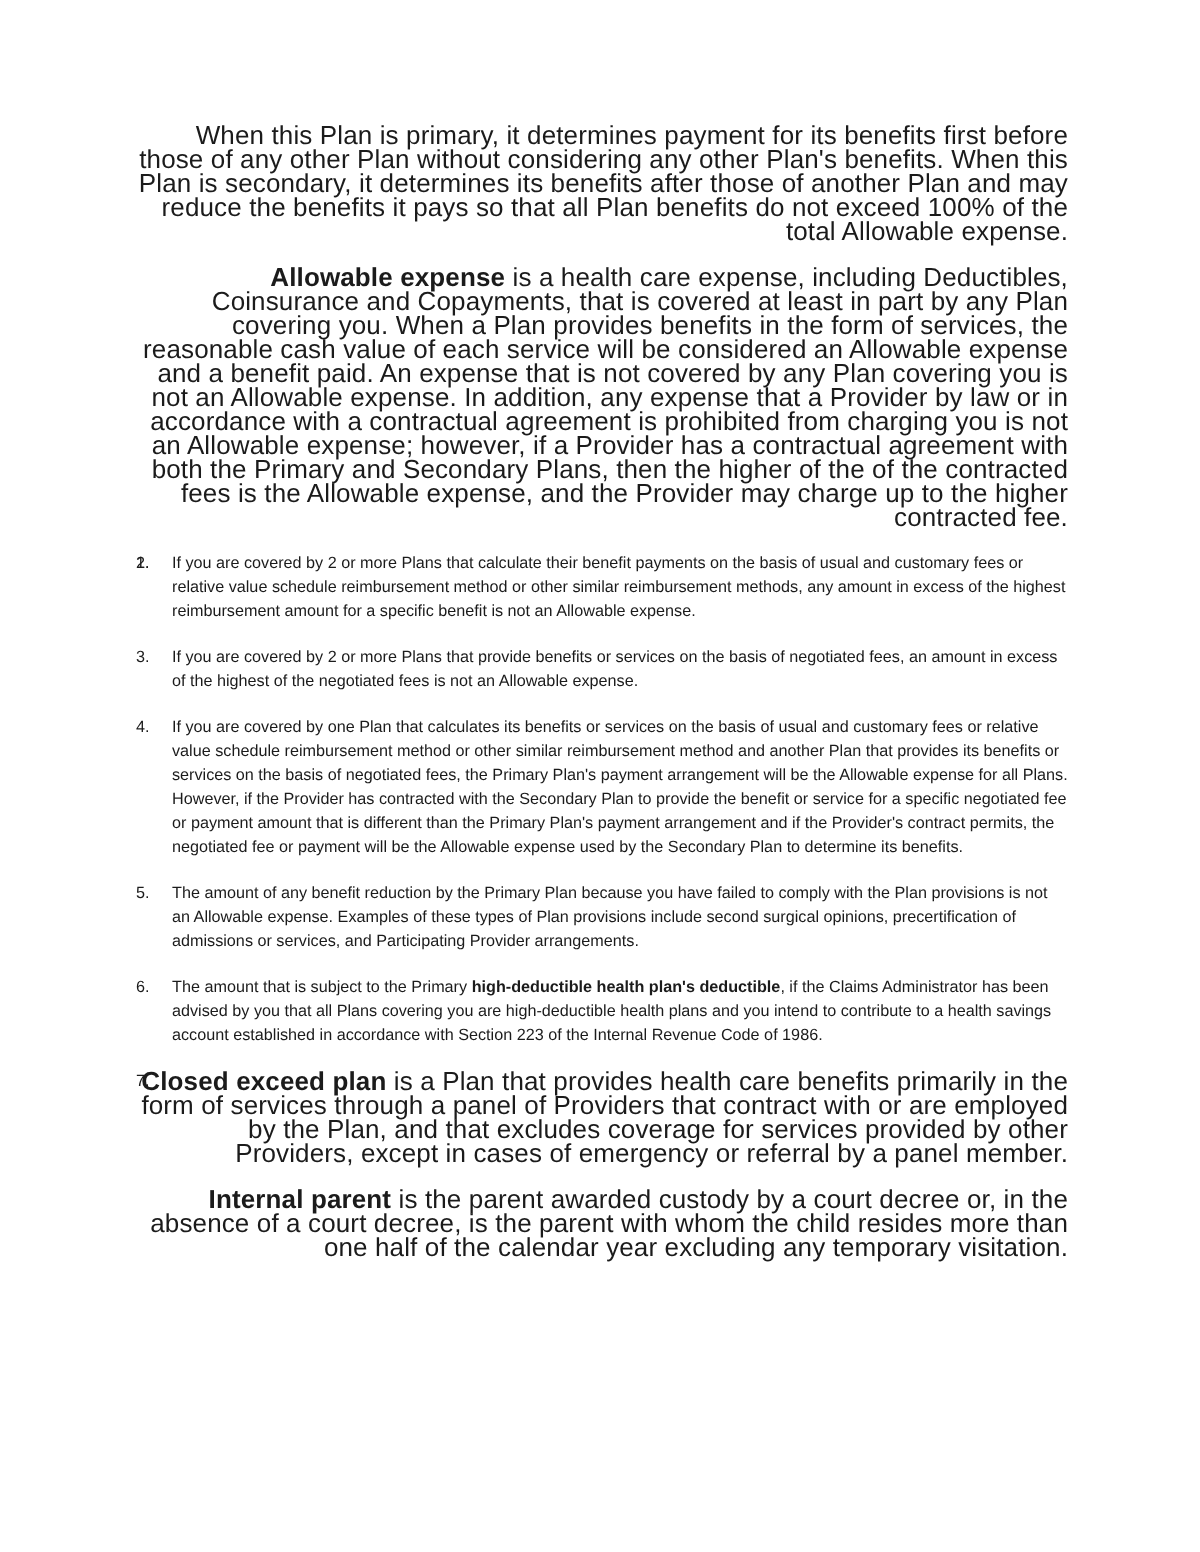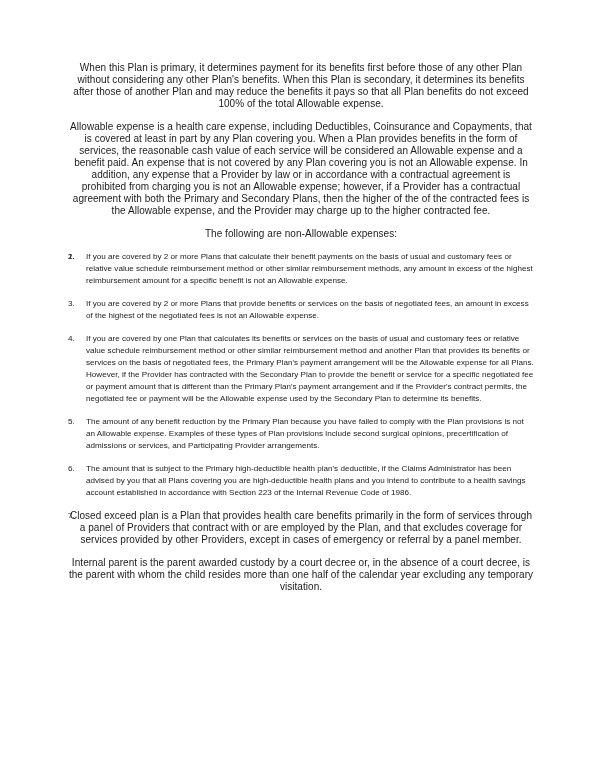--- a/index.html
+++ b/index.html
@@ -23,28 +23,28 @@
     background: #ffffff;
   }
   .content {
     position: absolute;
     left: 68px;
     top: 62px;
     width: 466px;
   }
   p.para {
     margin: 0 0 11px 0;
-    font-size: 10px;
+    font-size: 13px;
     line-height: 12.0px;
-    text-align: center;
+    text-align: right;
     color: #1b1b1b;
     letter-spacing: 0.005em;
   }
   .lead {
-    font-weight: normal;
+    font-weight: bold;
   }
   ol.numlist {
     margin: 0 0 11px 0;
     padding: 0;
     list-style: none;
   }
   ol.numlist li {
     position: relative;
     padding-left: 18px;
     margin-bottom: 11px;
@@ -87,23 +87,20 @@
 
 <div class="page">
   <div class="content">
 
     <p class="para">
       <span>When this Plan is primary, it determines payment for its benefits first before those of any other Plan without considering any other Plan's benefits. When this Plan is secondary, it determines its benefits after those of another Plan and may reduce the benefits it pays so that all Plan benefits do not exceed 100% of the total Allowable expense.</span>
     </p>
 
     <p class="para"><span class="lead">Allowable expense</span><span> is a health care expense, including Deductibles, Coinsurance and Copayments, that is covered at least in part by any Plan covering you. When a Plan provides benefits in the form of services, the reasonable cash value of each service will be considered an Allowable expense and a benefit paid. An expense that is not covered by any Plan covering you is not an Allowable expense. In addition, any expense that a Provider by law or in accordance with a contractual agreement is prohibited from charging you is not an Allowable expense; however, if a Provider has a contractual agreement with both the Primary and Secondary Plans, then the higher of the of the contracted fees is the Allowable expense, and the Provider may charge up to the higher contracted fee.</span></p>
 
-    <p class="para">
-      <span>The following are non-Allowable expenses:</span>
-    </p>
 
     <div class="list-block">
       <ol class="numlist">
         <li>
           <span class="marker">1.</span>
         </li>
         <li>
           <span class="marker">2.</span>
           <span>If you are covered by 2 or more Plans that calculate their benefit payments on the basis of usual and customary fees or relative value schedule reimbursement method or other similar reimbursement methods, any amount in excess of the highest reimbursement amount for a specific benefit is not an Allowable expense.</span>
         </li>

